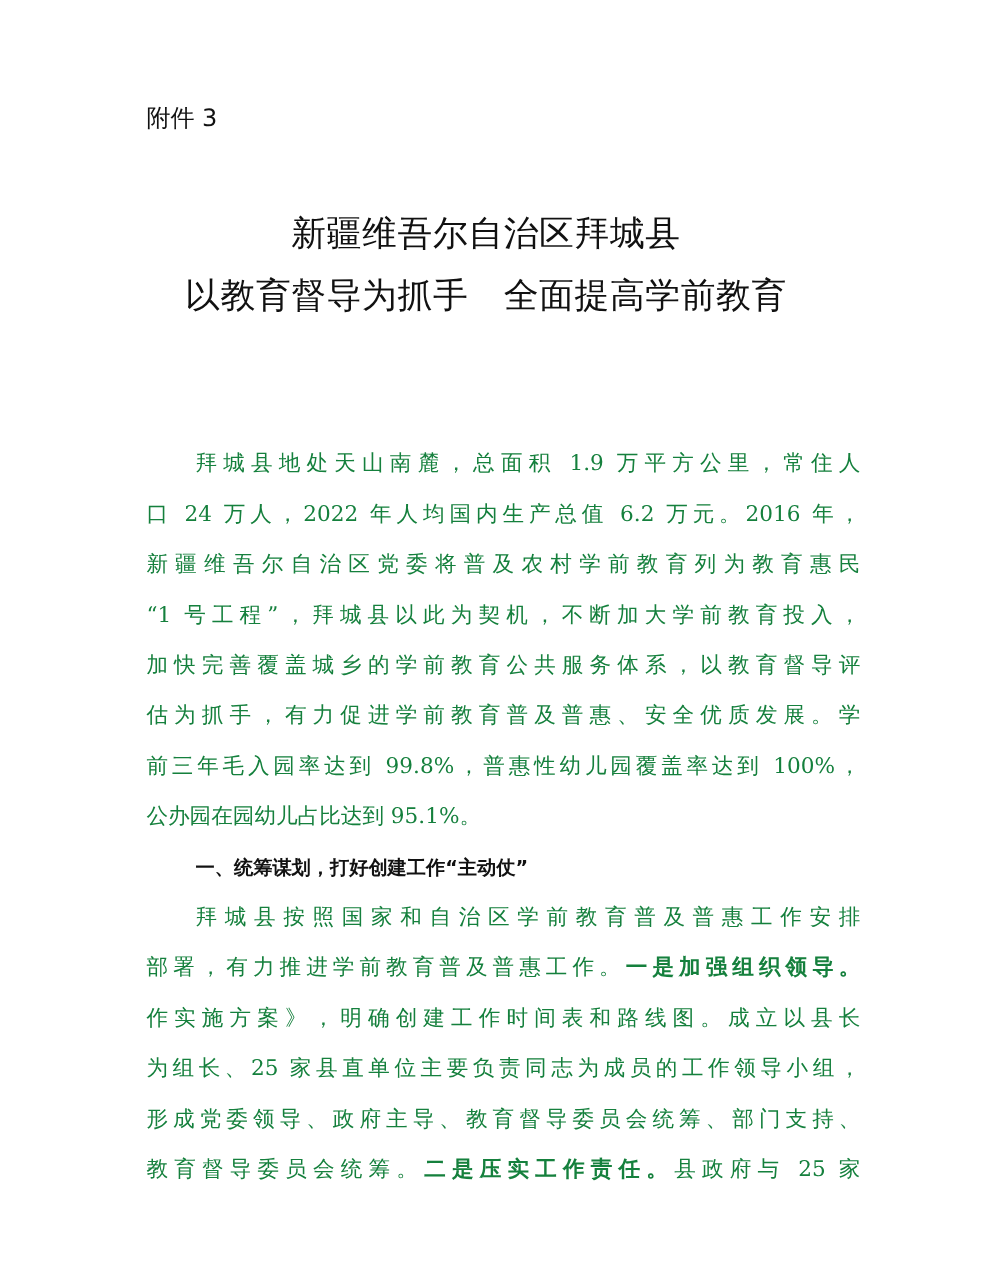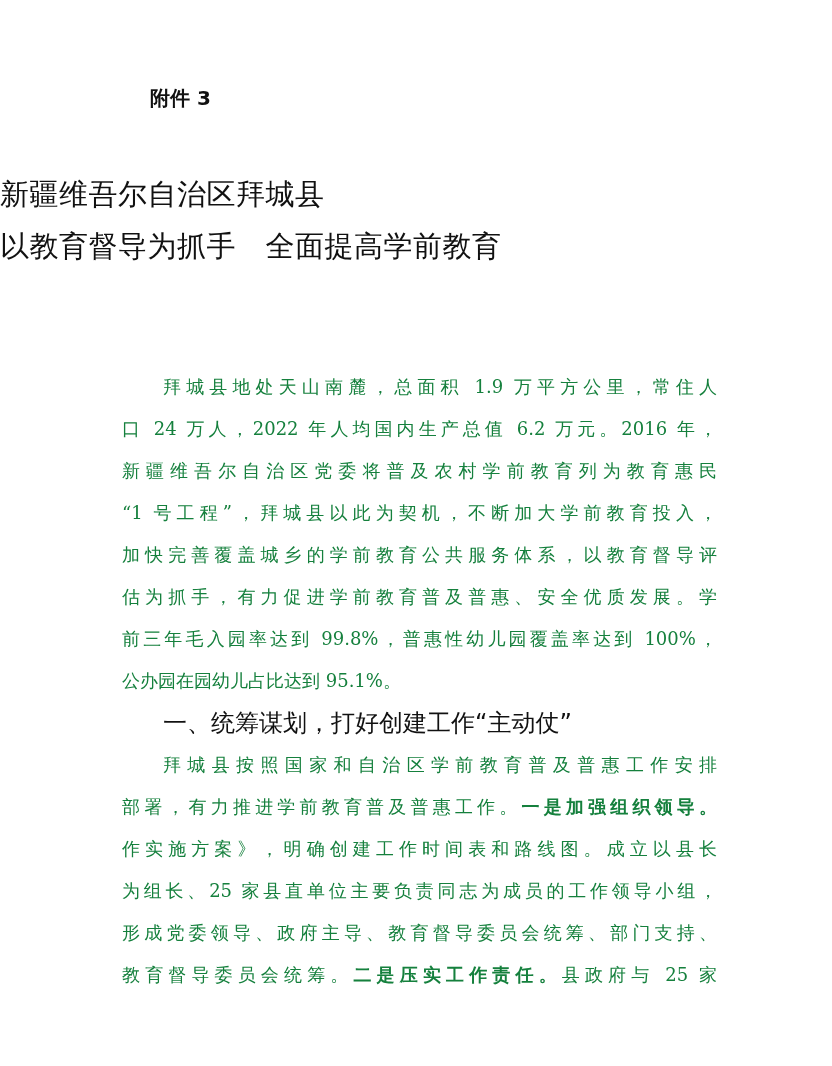--- a/index.html
+++ b/index.html
@@ -21,32 +21,31 @@
       top: 0;
       width: 832px;
       height: 1066px;
       background: #ffffff;
     }
     .attachment-label {
       position: absolute;
       left: 122px;
       top: 84px;
       font-family: "DejaVu Sans", "Liberation Sans", sans-serif;
-      font-weight: bold;
+      font-weight: normal;
       font-size: 20px;
       line-height: 28px;
       letter-spacing: 0px;
-      margin-left: 28px;
     }
     .title-block {
       position: absolute;
       left: 0;
       top: 168px;
       width: 810px;
-      text-align: left;
+      text-align: center;
     }
     .title-line {
       font-family: "DejaVu Serif", "Liberation Serif", serif;
       font-size: 29px;
       line-height: 52px;
       white-space: pre;
       letter-spacing: 0.5px;
       color: #111;
     }
     .body-block {
@@ -65,22 +64,22 @@
       color: #15803d;
     }
     .line.last {
       text-align-last: left;
     }
     .indent {
       padding-left: 41px;
     }
     .heading {
       font-family: "DejaVu Sans", "Liberation Sans", sans-serif;
-      font-weight: normal;
-      font-size: 24px;
+      font-weight: bold;
+      font-size: 16px;
       line-height: 42px;
       height: 42px;
       padding-left: 41px;
       white-space: nowrap;
       color: #111;
     }
     .emph {
       font-weight: bold;
       margin-top: 20px;
     }

